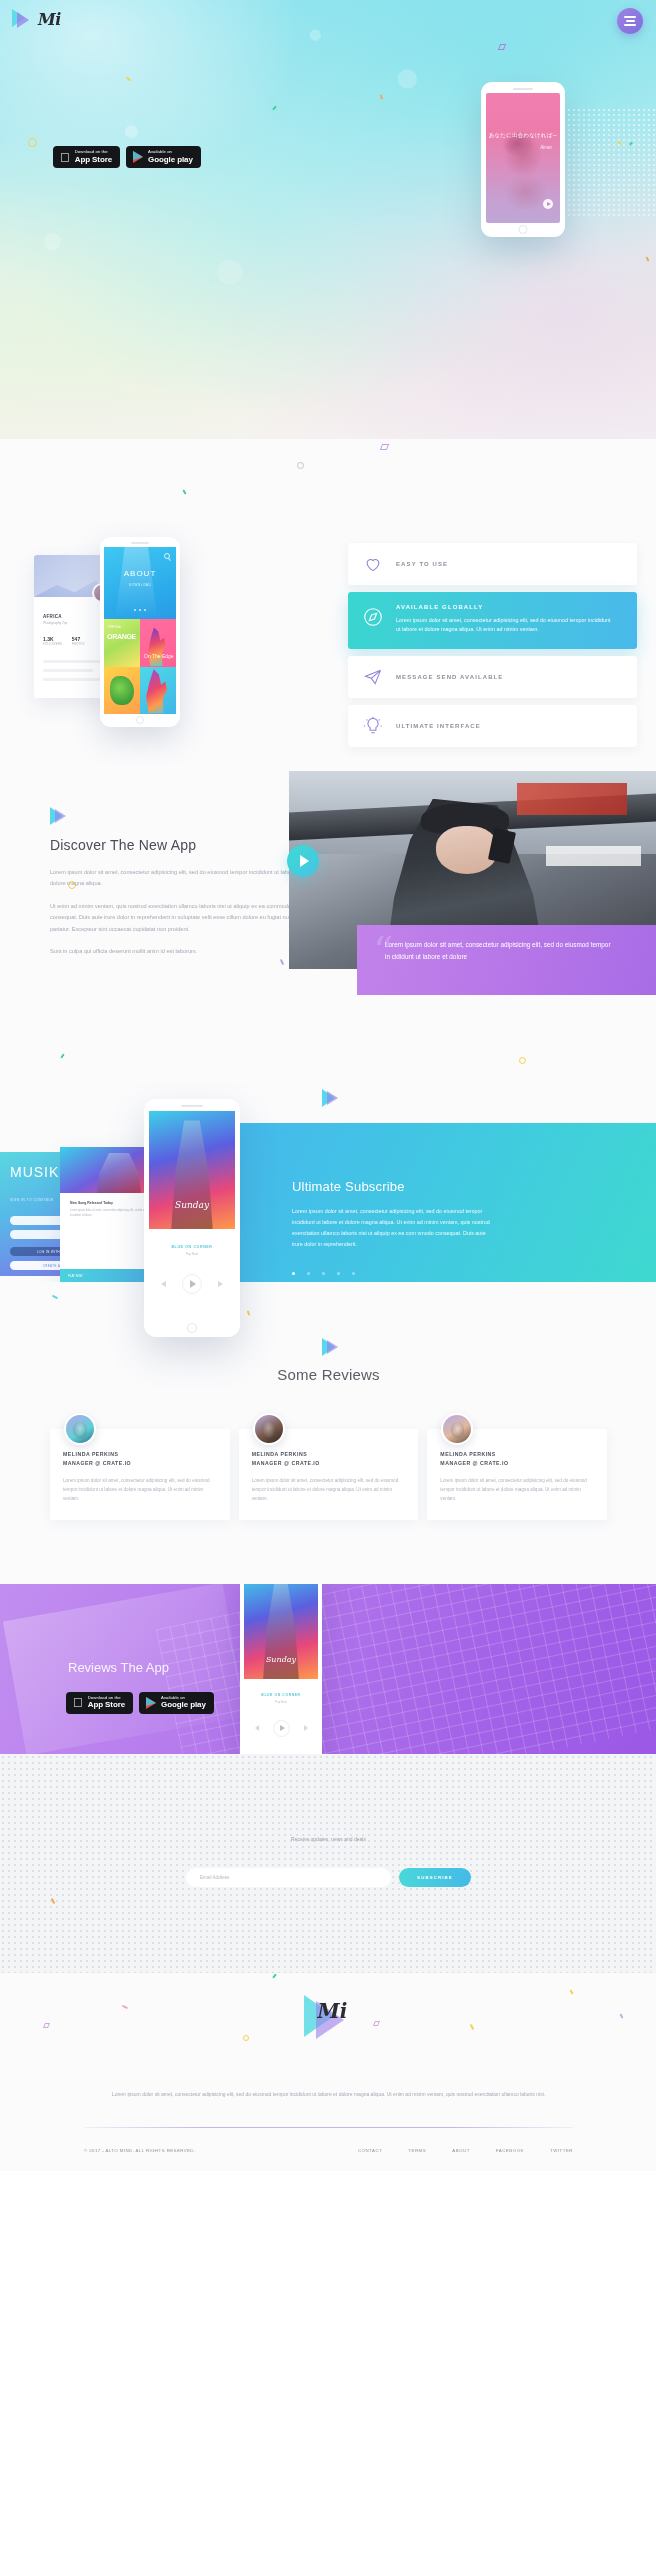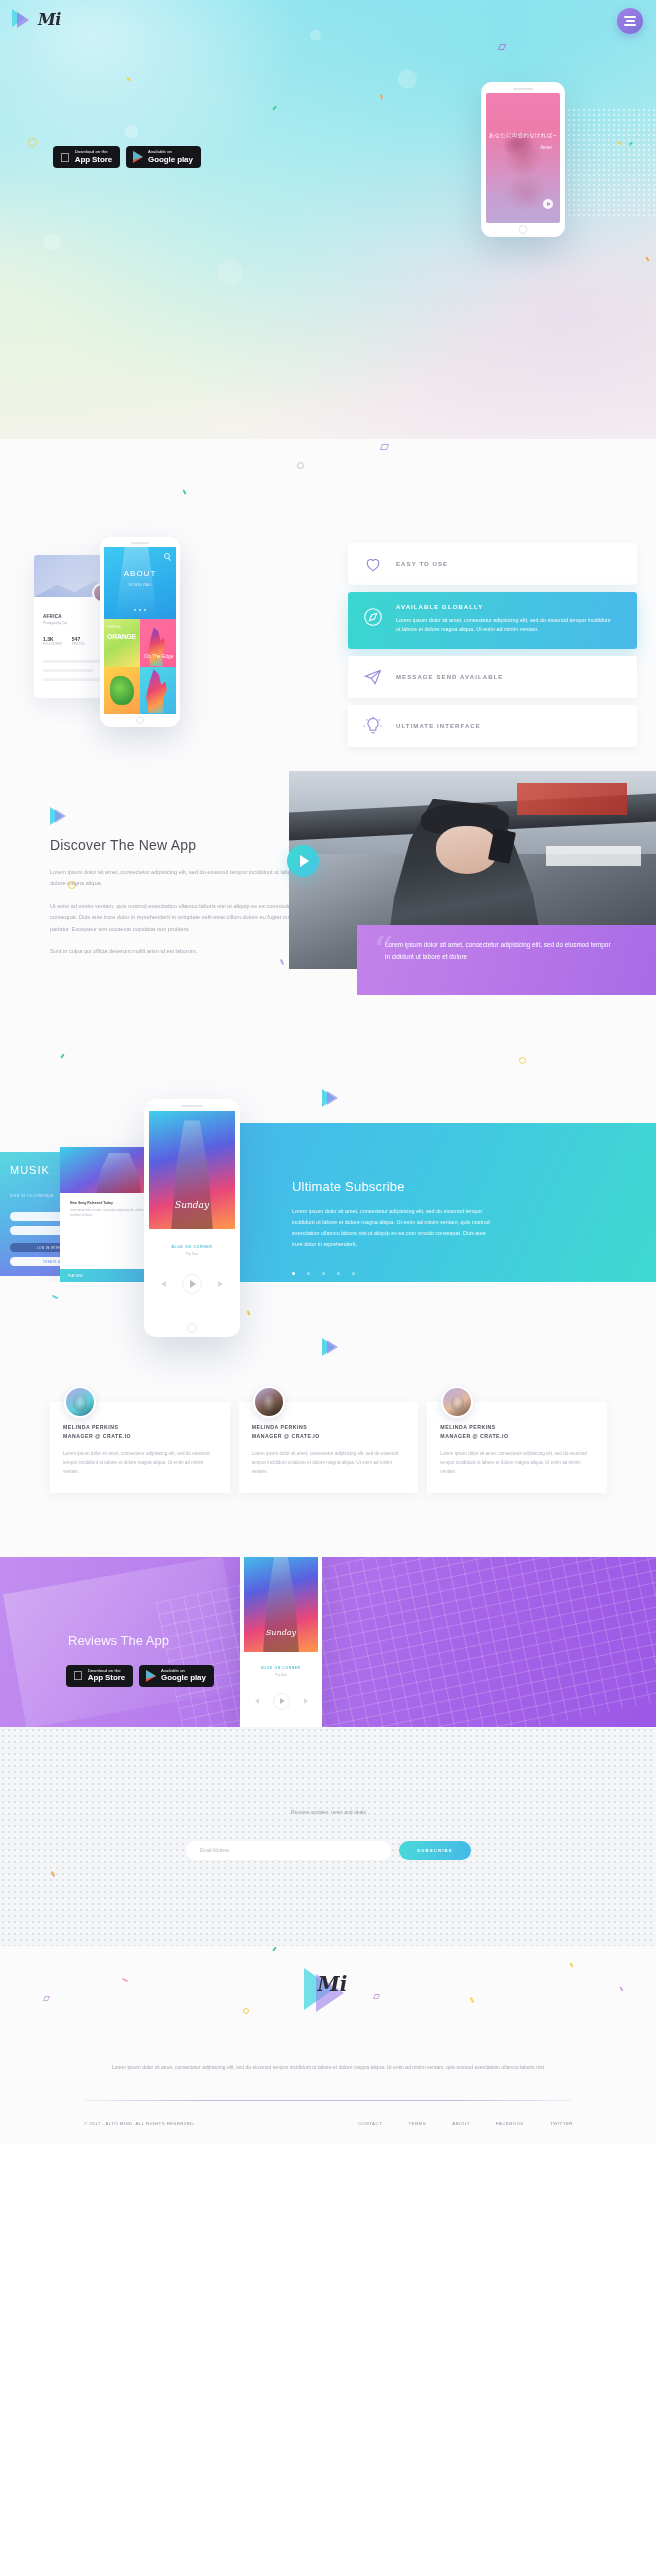--- a/index.html
+++ b/index.html
@@ -266,21 +266,21 @@
   .quote-box p { position: relative; font-size: 6.4px; line-height: 1.95; color: #fff; max-width: 230px; margin-left: 10px; }
 
   
   .shots { background: #fbfbfc; padding: 52px 0 0; position: relative; }
   .shots-strip { position: relative; height: 135px; margin-top: 40px; }
   .shot-a {
     position: absolute; left: 0; top: 5px; width: 118px; height: 124px; overflow: hidden;
     background: linear-gradient(160deg, #5ad7e0 0%, #57b9e8 40%, #6f8ce8 75%, #7a7ce4 100%);
     padding: 12px 10px;
   }
-  .shot-a .mus { font-size: 11px; color: #fff; letter-spacing: 1px; margin-bottom: 18px; }
+  .shot-a .mus { font-size: 14px; color: #fff; letter-spacing: 1px; margin-bottom: 18px; }
   .shot-a .sub { font-size: 3px; color: rgba(255,255,255,.8); letter-spacing: 0.6px; margin-bottom: 14px; }
   .shot-a .fld { height: 9px; border-radius: 5px; background: rgba(255,255,255,.9); margin-bottom: 5px; }
   .shot-a .btn1 { height: 9px; border-radius: 5px; background: rgba(40,60,120,.55); margin: 8px 0 5px;
     display: flex; align-items: center; justify-content: center; font-size: 2.8px; color: #fff; letter-spacing: 0.5px; }
   .shot-a .btn2 { height: 9px; border-radius: 5px; background: rgba(255,255,255,.95); margin-bottom: 5px;
     display: flex; align-items: center; justify-content: center; font-size: 2.8px; color: #5a8ce0; letter-spacing: 0.5px; }
   .shot-b {
     position: absolute; left: 60px; top: 0; width: 118px; height: 135px; background: #fff;
     box-shadow: 0 8px 22px rgba(60,80,120,.12); overflow: hidden;
   }
@@ -696,20 +696,21 @@
   </div>
 </section>
 
 <section class="reviews">
   <div class="bit dash" style="left:52px;top:14px;width:6px;height:2px;background:#5bd6e0;transform:rotate(28deg);"></div>
   <div class="bit dash" style="left:162px;top:4px;width:5px;height:2px;background:#b89fe0;transform:rotate(70deg);"></div>
   <div class="bit dash" style="left:246px;top:30px;width:5px;height:2px;background:#f3d24a;transform:rotate(70deg);"></div>
 
   <div class="sec-head">
     <div class="tri"></div>
+    <h2 class="sec-title">Some Reviews</h2>
   </div>
 
   <div class="rev-row">
     <div class="rev-card">
       <div class="ava">
           <span class="f"></span>
         </div>
       <div class="rev-name">MELINDA PERKINS</div>
       <div class="rev-role">MANAGER @ CRATE.IO</div>
       <div class="rev-text">Lorem ipsum dolor sit amet, consectetur adipisicing elit, sed do eiusmod tempor incididunt ut labore et dolore magna aliqua. Ut enim ad minim veniam.</div>

